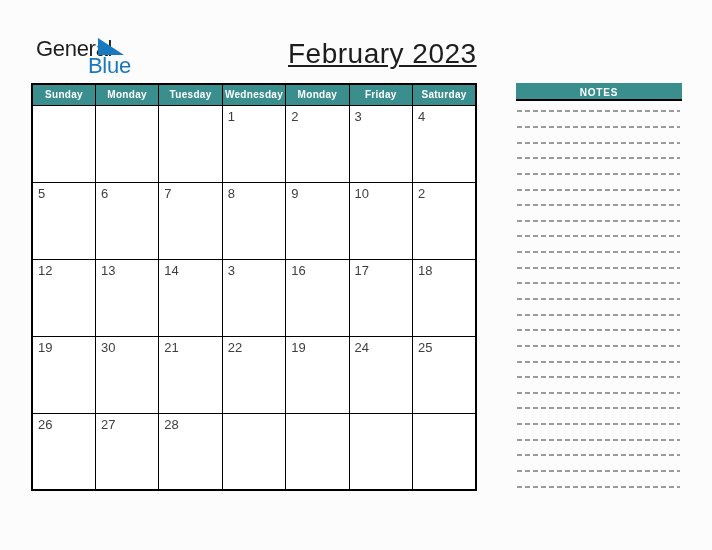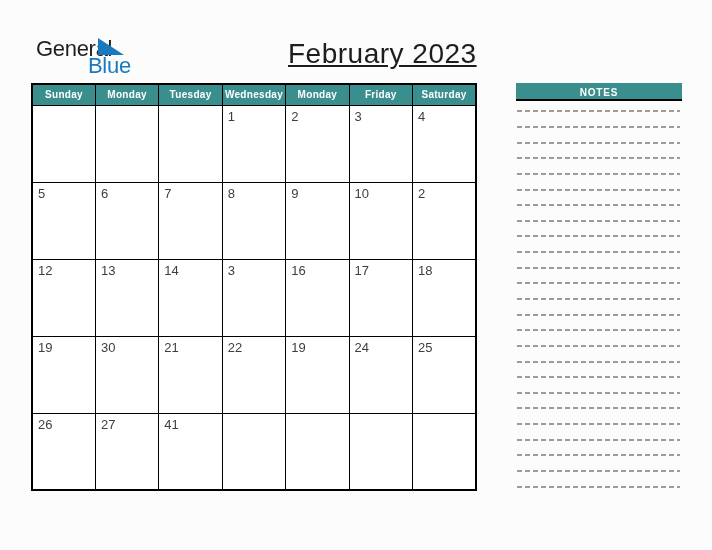--- a/index.html
+++ b/index.html
@@ -131,21 +131,21 @@
         <td>30</td>
         <td>21</td>
         <td>22</td>
         <td>19</td>
         <td>24</td>
         <td>25</td>
       </tr>
       <tr>
         <td>26</td>
         <td>27</td>
-        <td>41</td>
+        <td>28</td>
         <td></td>
         <td></td>
         <td></td>
         <td></td>
       </tr>
     </tbody>
   </table>
 
   <div class="notes">
     <div class="notes-header">NOTES</div>

